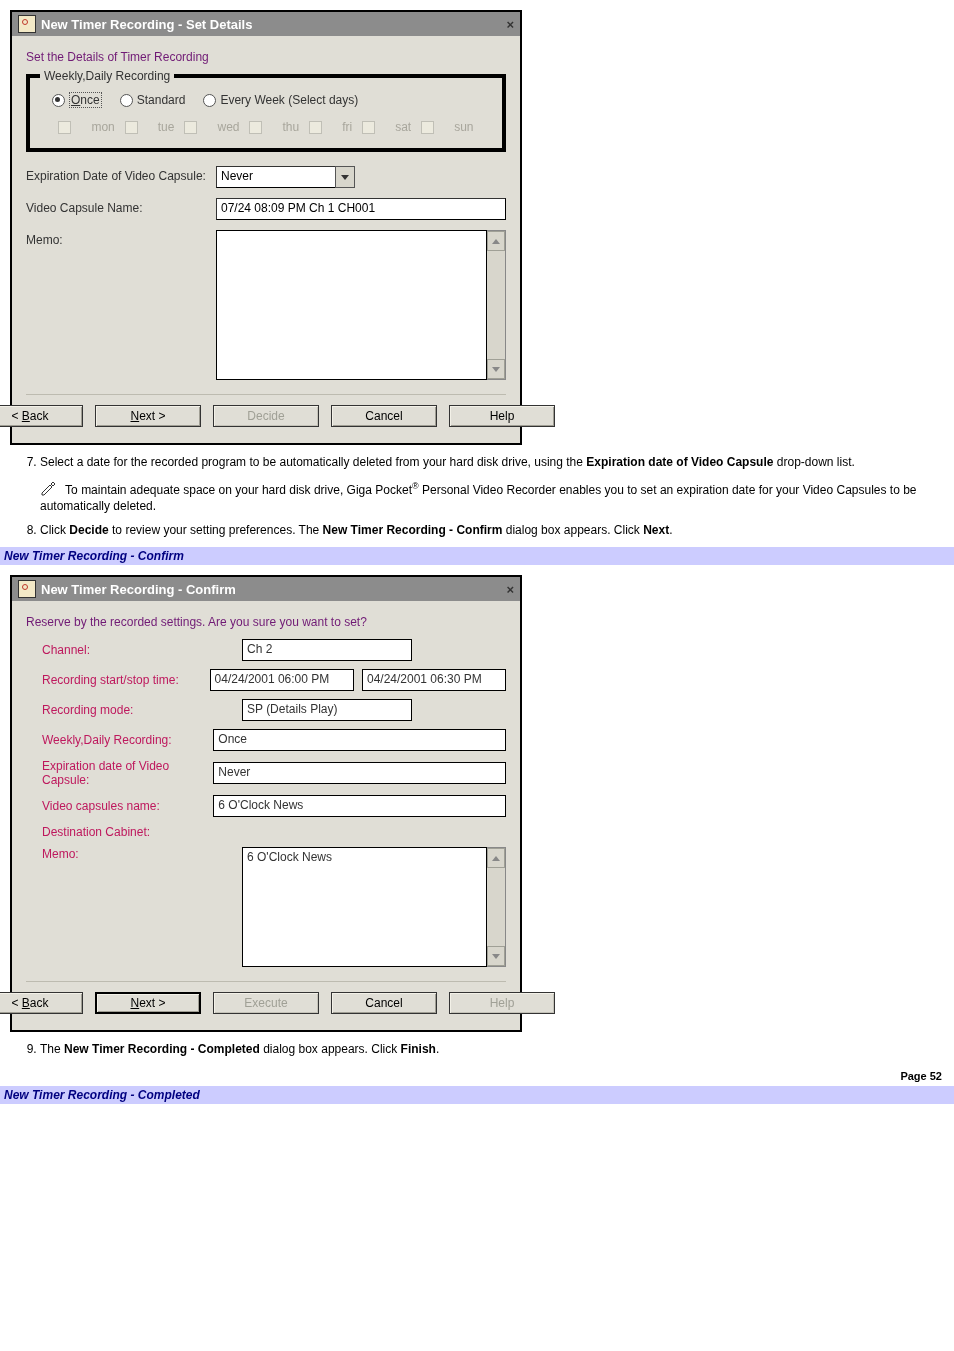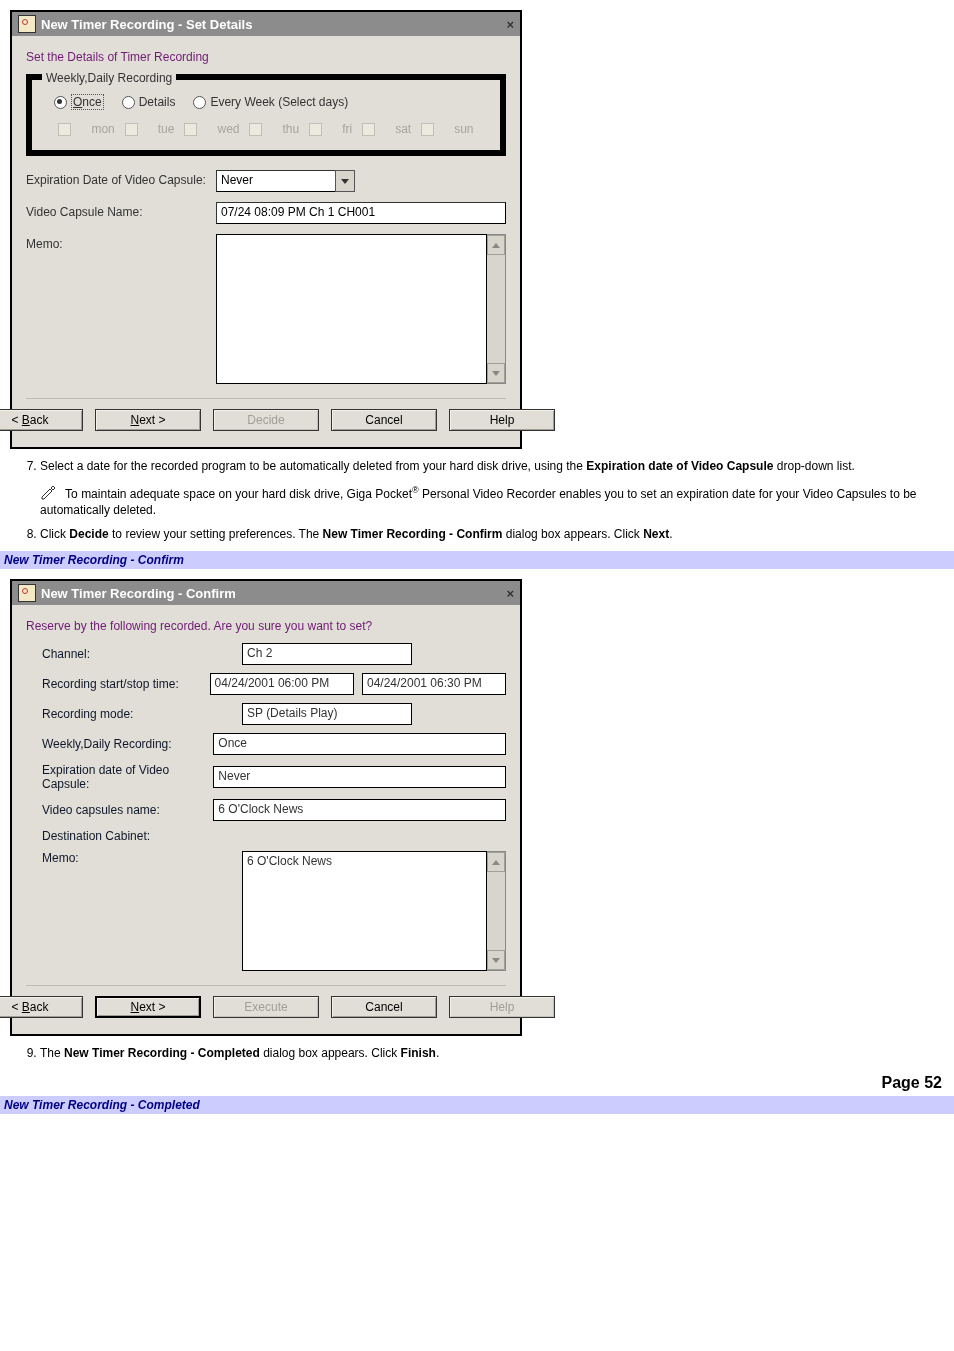--- a/index.html
+++ b/index.html
@@ -58,21 +58,21 @@
     padding: 14px 14px 10px 14px;
     font-family: Tahoma, Arial, sans-serif;
     font-size: 12px;
     color: #333;
   }
   .section-label {
     margin-bottom: 10px;
     color: #701a75;
   }
   .groupbox {
-    border: 6px solid #000000;
+    border: 4px solid #000000;
     padding: 14px 12px 14px 12px;
     position: relative;
     margin-bottom: 14px;
   }
   .groupbox .legend {
     position: absolute;
     top: -9px;
     left: 10px;
     background: #e0ded6;
     padding: 0 4px;
@@ -191,27 +191,27 @@
     background:#ccccff;
     color:#000080;
     font-style:italic;
     font-weight:bold;
     font-size:12px;
     padding:2px 4px;
   }
   .page-footer {
     text-align:right;
     font-weight:bold;
-    font-size:16px;
+    font-size:11px;
     padding: 4px 12px;
   }
   .confirm-row {
     display:flex; align-items:center; margin-bottom:8px;
   }
-  .confirm-row .flabel { width:200px; padding-left:16px; color:#0f172a;}
+  .confirm-row .flabel { width:200px; padding-left:16px; color:#be185d;}
   .confirm-row .flabel.indent2 { padding-left:30px;}
   .confirm-row .val-box { border:1px solid #000; background:#fff; padding:2px 4px; min-height:16px;}
   .confirm-row .vb1 { width:160px;}
   .confirm-row .vb-wide{ width:330px;}
   .confirm-row .gap{width:10px;}
 </style>
 </head>
 <body>
 
 <div class="dialog">
@@ -226,21 +226,21 @@
     <div class="section-label">Set the Details of Timer Recording</div>
     <div class="groupbox">
       <div class="legend">Weekly,Daily Recording</div>
       <div class="radio-row">
         <div class="radio-opt sel">
           <span class="radio checked"></span>
           <span class="lbl"><span class="u">O</span>nce</span>
         </div>
         <div class="radio-opt">
           <span class="radio"></span>
-          <span class="lbl">Details</span>
+          <span class="lbl">Standard</span>
         </div>
         <div class="radio-opt">
           <span class="radio"></span>
           <span class="lbl">Every Week (Select days)</span>
         </div>
       </div>
       <div class="day-row">
         <div class="day-item">
             <span class="cb"></span>
             <span>mon</span>
@@ -329,21 +329,21 @@
 
 <div class="dialog">
   <div class="dialog-titlebar">
     <div class="left">
       <span class="dialog-icon"></span>
       <span>New Timer Recording - Confirm</span>
     </div>
     <span class="close-x">×</span>
   </div>
   <div class="dialog-body">
-    <div class="section-label">Reserve by the following recorded. Are you sure you want to set?</div>
+    <div class="section-label">Reserve by the recorded settings. Are you sure you want to set?</div>
 
     <div class="confirm-row">
       <div class="flabel">Channel:</div>
       <div class="val-box vb1">Ch 2</div>
     </div>
     <div class="confirm-row">
       <div class="flabel">Recording start/stop time:</div>
       <div class="val-box vb1">04/24/2001 06:00 PM</div>
       <div class="gap"></div>
       <div class="val-box vb1">04/24/2001 06:30 PM</div>

